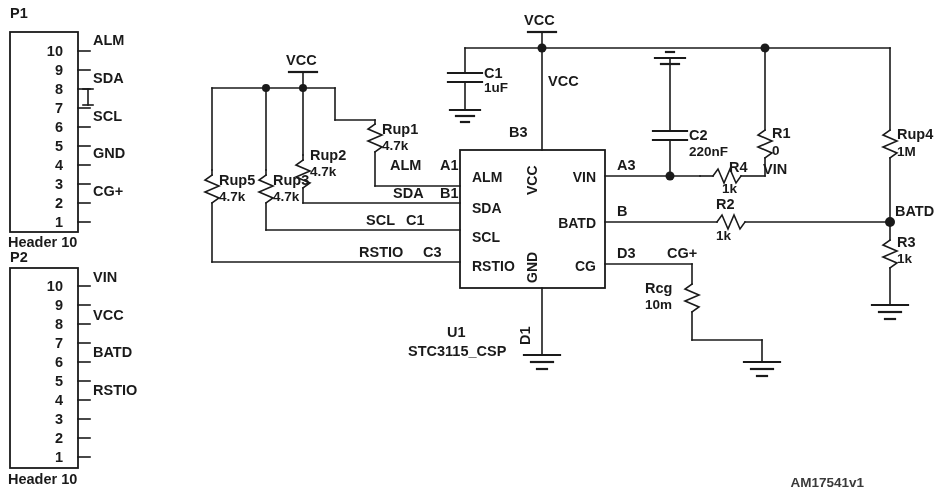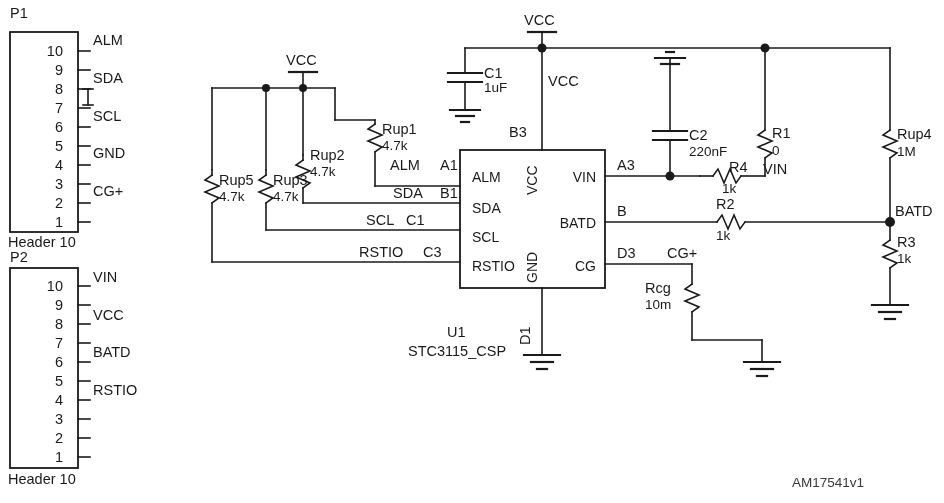--- a/index.html
+++ b/index.html
@@ -1,18 +1,18 @@
 <!DOCTYPE html>
 <html><head>
 <meta charset="utf-8">
 <style>
   html,body{margin:0;padding:0;background:#ffffff;}
   body{width:944px;height:503px;overflow:hidden;
        font-family:"Liberation Sans", sans-serif;}
-  #sheet{position:relative;width:944px;height:503px;background:#fff;}
+  #sheet{position:relative;width:944px;height:503px;background:#fff;font-weight:bold;}
   svg{display:block;}
   .wire{stroke:#1a1a1a;stroke-width:1.6;fill:none;stroke-linecap:square;}
   .box{stroke:#1a1a1a;stroke-width:1.8;fill:none;}
   .thick{stroke:#1a1a1a;stroke-width:2.2;fill:none;stroke-linecap:square;}
   .dot{fill:#1a1a1a;}
   text{fill:#1a1a1a;font-family:"Liberation Sans", sans-serif;}
   .lbl{font-size:14.5px;}
   .pin{font-size:14px;}
   .pinnum{font-size:14.5px;text-anchor:end;}
   .refdes{font-size:14.5px;}

